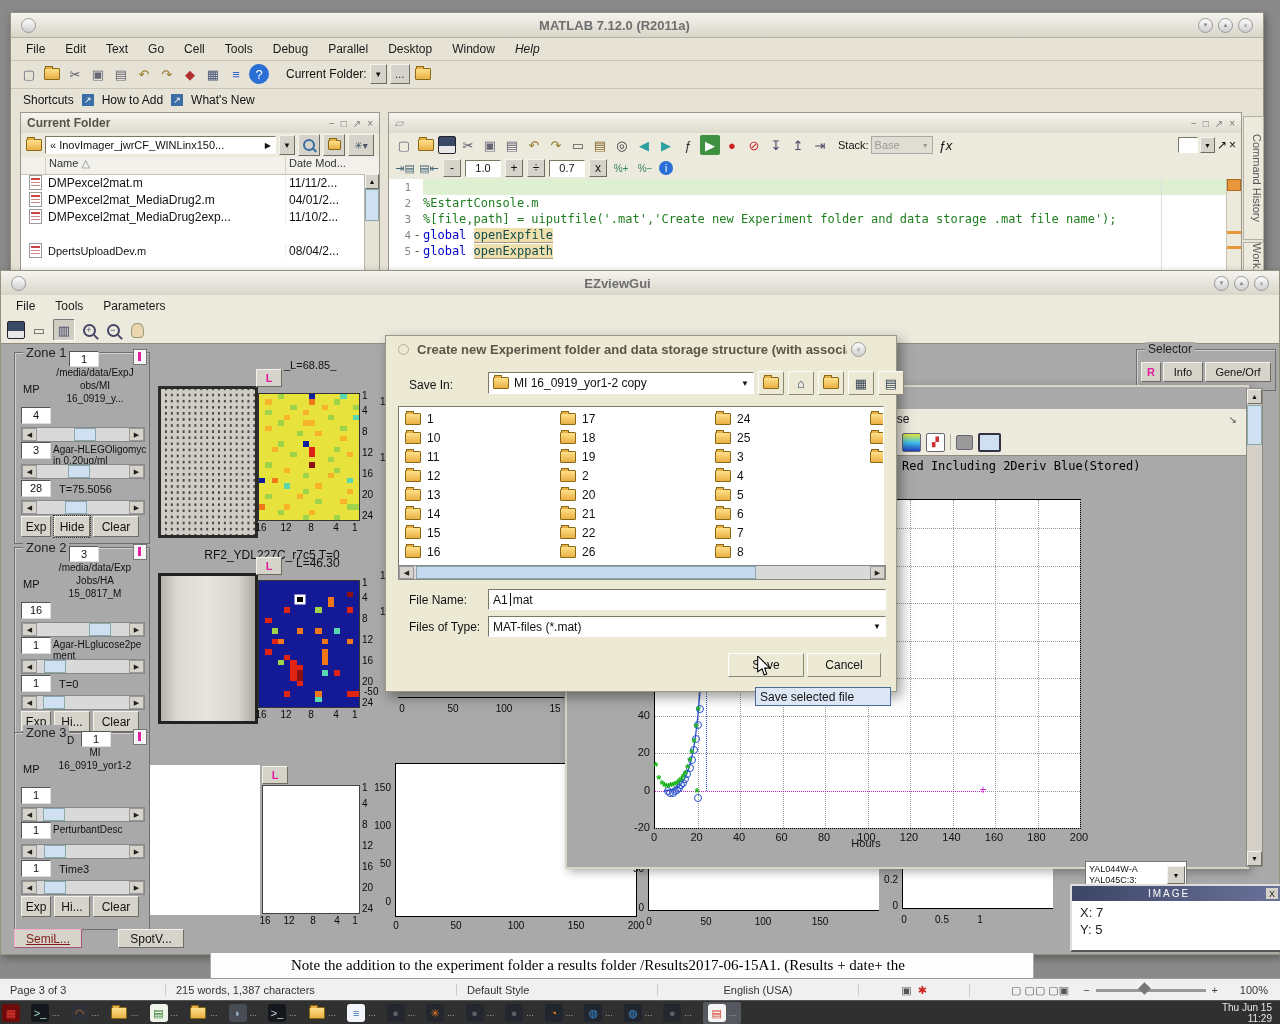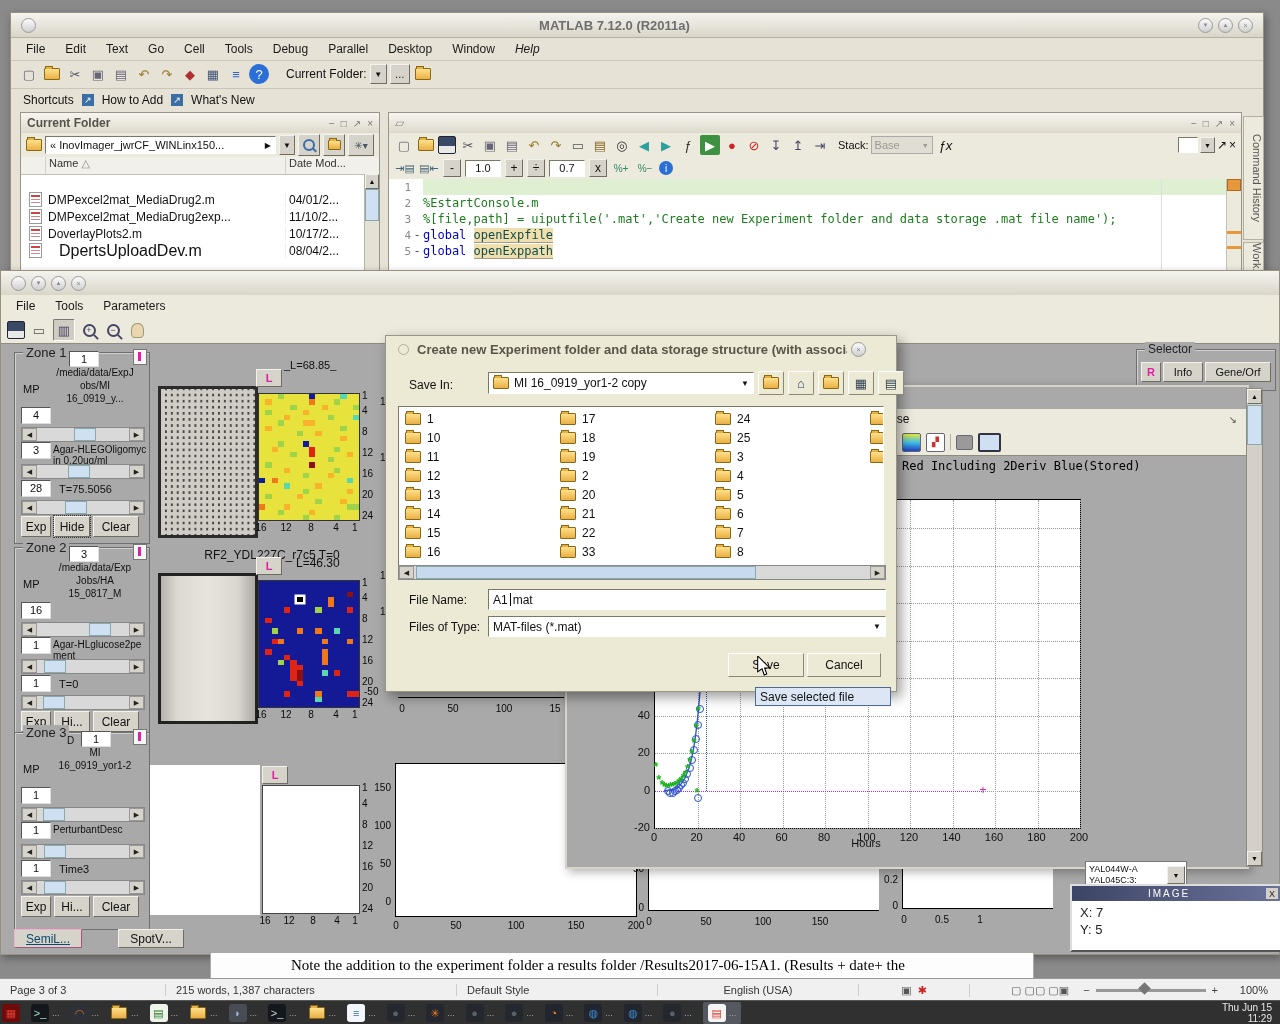--- a/index.html
+++ b/index.html
@@ -133,54 +133,54 @@
         </span>
       <span class="graybtn" style="width:24px;height:20px;font-size:10px;color:#456;">✳▾</span>
     </div>
     <div style="position:absolute;top:44px;left:0;right:0;height:17px;background:#f2f0ea;border-bottom:1px solid #c5c1b4;display:flex;font-size:11px;color:#333;">
       <span style="width:24px;border-right:1px solid #d5d2c6;"></span>
       <span style="flex:1;padding-left:3px;"><span>Name</span> <span style="color:#888;">△</span></span>
       <span style="width:76px;border-left:1px solid #d5d2c6;padding-left:3px;">Date Mod...</span>
       <span style="width:14px;"></span>
     </div>
     <div id="cf-files" style="position:absolute;top:61px;left:0;right:14px;bottom:0;overflow:hidden;">
+        <div style="position: absolute; left: 0px; right: 0px; top: 0px; height: 17px; display: flex; align-items: center;">
+          <div style="width: 11px; height: 13px; background: rgb(255, 255, 255); border: 1px solid rgb(153, 153, 153); margin: 0px 6px 0px 8px; position: relative; flex: 0 0 auto;">
+            <div style="position: absolute; left: 1px; top: 2px; right: 1px; height: 2px; background: rgb(204, 68, 68);"></div>
+            <div style="position: absolute; left: 1px; top: 6px; right: 1px; height: 1px; background: rgb(204, 136, 136);"></div>
+            <div style="position: absolute; left: 1px; top: 9px; right: 1px; height: 1px; background: rgb(204, 136, 136);"></div>
+          </div>
+          <div style="flex: 1 1 0%; font-size: 12px; white-space: nowrap; overflow: hidden;">DMPexcel2mat.m</div>
+          <div style="width: 76px; font-size: 12px; border-left: 1px solid rgb(238, 238, 238); padding-left: 3px; flex: 0 0 auto;">11/11/2...</div>
+        </div>
         <div style="position: absolute; left: 0px; right: 0px; top: 17px; height: 17px; display: flex; align-items: center;">
           <div style="width: 11px; height: 13px; background: rgb(255, 255, 255); border: 1px solid rgb(153, 153, 153); margin: 0px 6px 0px 8px; position: relative; flex: 0 0 auto;">
             <div style="position: absolute; left: 1px; top: 2px; right: 1px; height: 2px; background: rgb(204, 68, 68);"></div>
             <div style="position: absolute; left: 1px; top: 6px; right: 1px; height: 1px; background: rgb(204, 136, 136);"></div>
             <div style="position: absolute; left: 1px; top: 9px; right: 1px; height: 1px; background: rgb(204, 136, 136);"></div>
           </div>
           <div style="flex: 1 1 0%; font-size: 12px; white-space: nowrap; overflow: hidden;">DMPexcel2mat_MediaDrug2.m</div>
           <div style="width: 76px; font-size: 12px; border-left: 1px solid rgb(238, 238, 238); padding-left: 3px; flex: 0 0 auto;">04/01/2...</div>
         </div>
         <div style="position: absolute; left: 0px; right: 0px; top: 34px; height: 17px; display: flex; align-items: center;">
           <div style="width: 11px; height: 13px; background: rgb(255, 255, 255); border: 1px solid rgb(153, 153, 153); margin: 0px 6px 0px 8px; position: relative; flex: 0 0 auto;">
             <div style="position: absolute; left: 1px; top: 2px; right: 1px; height: 2px; background: rgb(204, 68, 68);"></div>
             <div style="position: absolute; left: 1px; top: 6px; right: 1px; height: 1px; background: rgb(204, 136, 136);"></div>
             <div style="position: absolute; left: 1px; top: 9px; right: 1px; height: 1px; background: rgb(204, 136, 136);"></div>
           </div>
           <div style="flex: 1 1 0%; font-size: 12px; white-space: nowrap; overflow: hidden;">DMPexcel2mat_MediaDrug2exp...</div>
           <div style="width: 76px; font-size: 12px; border-left: 1px solid rgb(238, 238, 238); padding-left: 3px; flex: 0 0 auto;">11/10/2...</div>
         </div>
-        <div style="position: absolute; left: 0px; right: 0px; top: 51px; height: 17px; display: flex; align-items: center;">
-          <div style="width: 11px; height: 13px; background: rgb(255, 255, 255); border: 1px solid rgb(153, 153, 153); margin: 0px 6px 0px 8px; position: relative; flex: 0 0 auto;">
-            <div style="position: absolute; left: 1px; top: 2px; right: 1px; height: 2px; background: rgb(204, 68, 68);"></div>
-            <div style="position: absolute; left: 1px; top: 6px; right: 1px; height: 1px; background: rgb(204, 136, 136);"></div>
-            <div style="position: absolute; left: 1px; top: 9px; right: 1px; height: 1px; background: rgb(204, 136, 136);"></div>
-          </div>
-          <div style="flex: 1 1 0%; font-size: 12px; white-space: nowrap; overflow: hidden;">DoverlayPlots2.m</div>
-          <div style="width: 76px; font-size: 12px; border-left: 1px solid rgb(238, 238, 238); padding-left: 3px; flex: 0 0 auto;">10/17/2...</div>
-        </div>
         <div style="position: absolute; left: 0px; right: 0px; top: 68px; height: 17px; display: flex; align-items: center;">
           <div style="width: 11px; height: 13px; background: rgb(255, 255, 255); border: 1px solid rgb(153, 153, 153); margin: 0px 6px 0px 8px; position: relative; flex: 0 0 auto;">
             <div style="position: absolute; left: 1px; top: 2px; right: 1px; height: 2px; background: rgb(204, 68, 68);"></div>
             <div style="position: absolute; left: 1px; top: 6px; right: 1px; height: 1px; background: rgb(204, 136, 136);"></div>
             <div style="position: absolute; left: 1px; top: 9px; right: 1px; height: 1px; background: rgb(204, 136, 136);"></div>
           </div>
-          <div style="flex: 1 1 0%; font-size: 16px; white-space: nowrap; overflow: hidden; margin-left: 11px;">DpertsUploadDev.m</div>
+          <div style="flex: 1 1 0%; font-size: 11px; white-space: nowrap; overflow: hidden;">DpertsUploadDev.m</div>
           <div style="width: 76px; font-size: 12px; border-left: 1px solid rgb(238, 238, 238); padding-left: 3px; flex: 0 0 auto;">08/04/2...</div>
         </div>
       </div>
     <div style="position:absolute;top:61px;right:0;width:14px;bottom:0;background:#e4e1d5;border-left:1px solid #b8b4a8;">
       <div class="graybtn" style="height:13px;font-size:7px;">▲</div>
       <div style="height:30px;background:#cfe0f2;border:1px solid #8aa;"></div>
     </div>
   </div>
 
   <div class="abs" style="left:388px;top:112px;width:852px;height:158px;background:#fff;border:1px solid #9a968a;z-index:1;">
@@ -277,20 +277,21 @@
       <div style="margin-top:12px;height:3px;background:#e8963c;"></div>
     </div>
   </div>
 
   <div class="abs" style="left:1243px;top:116px;width:19px;height:122px;background:#ece9dd;border:1px solid #b5b1a2;writing-mode:vertical-rl;font-size:11px;color:#555;text-align:center;z-index:1;">Command History</div>
   <div class="abs" style="left:1243px;top:242px;width:19px;height:28px;background:#ece9dd;border:1px solid #b5b1a2;writing-mode:vertical-rl;font-size:11px;color:#555;text-align:center;overflow:hidden;z-index:1;">Work...</div>
 
   <div id="ez" class="win" style="left:0;top:270px;width:1278px;height:683px;background:#a9a9a9;z-index:2;">
     <div class="tbar">
       <div class="circ" style="margin-left:10px;"></div>
+      <div class="ttl">EZviewGui</div>
       <div class="circ">▾</div>
       <div class="circ">▴</div>
       <div class="circ" style="margin-right:10px;">×</div>
     </div>
     <div id="ez-menus" class="mrow" style="position:absolute;top:24px;left:0;right:0;height:22px;background:#ece9dd;border-bottom:1px solid #c5c1b4;">
         <div class="mi" style="display: inline-block;">File</div>
         <div class="mi" style="display: inline-block;">Tools</div>
         <div class="mi" style="display: inline-block;">Parameters</div>
       </div>
     <div id="ez-tools" style="position:absolute;top:46px;left:0;right:0;height:26px;background:#ece9dd;border-bottom:1px solid #8f8b7e;display:flex;align-items:center;gap:4px;padding:0 6px;">
@@ -425,21 +426,21 @@
           <div class="ar" style="display: inline-flex; font-size: 7px;">◀</div>
           <div class="tr" style="display: block;">
             <div class="th" style="left: 7px; background: rgb(207, 224, 242);"></div>
           </div>
           <div class="ar" style="display: inline-flex; font-size: 7px;">▶</div>
         </div>
         <div class="graybtn" style="position: absolute; left: 6px; top: 163px; width: 28px; height: 19px; font-size: 12px;">Exp</div>
         <div class="graybtn" style="position: absolute; left: 39px; top: 163px; width: 34px; height: 19px; font-size: 12px;">Hi...</div>
         <div class="graybtn" style="position: absolute; left: 78px; top: 163px; width: 44px; height: 19px; font-size: 12px;">Clear</div>
       </div>
-      <div class="graybtn" style="position: absolute; left: 14px; top: 929px; width: 66px; height: 17px; font-size: 12px; color: #0c4a6e; border-color: rgb(255, 168, 208) rgb(168, 82, 124) rgb(168, 82, 124) rgb(255, 168, 208); text-decoration: underline; z-index: 2;">SemiL...</div>
+      <div class="graybtn" style="position: absolute; left: 14px; top: 929px; width: 66px; height: 17px; font-size: 12px; color: #7f1d1d; border-color: rgb(255, 168, 208) rgb(168, 82, 124) rgb(168, 82, 124) rgb(255, 168, 208); text-decoration: underline; z-index: 2;">SemiL...</div>
       <div class="graybtn" style="position: absolute; left: 118px; top: 929px; width: 64px; height: 17px; font-size: 12px; z-index: 2;">SpotV...</div>
       <div style="position: absolute; left: 158px; top: 386px; width: 94px; height: 146px; border: 3px solid rgb(43, 43, 43); background: radial-gradient(circle, rgb(74, 74, 72) 1.1px, rgba(0, 0, 0, 0) 1.4px) 2px 3px / 5.9px 6.1px rgb(207, 205, 198); z-index: 2;"></div>
       <div style="position: absolute; left: 158px; top: 573px; width: 94px; height: 145px; border: 3px solid rgb(34, 34, 34); background: linear-gradient(90deg, rgb(181, 179, 172), rgb(220, 218, 210) 18%, rgb(230, 228, 220) 50%, rgb(216, 214, 206) 82%, rgb(170, 168, 160)); z-index: 2;"></div>
       <div style="position: absolute; left: 150px; top: 765px; width: 110px; height: 150px; background: rgb(255, 255, 255); z-index: 2;"></div>
       <div class="graybtn" style="position: absolute; left: 256px; top: 369px; width: 24px; height: 16px; color: rgb(224, 32, 160); font-weight: bold; font-size: 11px; z-index: 2;">L</div>
       <div style="position: absolute; left: 284px; top: 359px; font-size: 11px; z-index: 2;">_L=68.85_</div>
       <div style="position: absolute; left: 172px; top: 548px; width: 200px; text-align: center; font-size: 12px; z-index: 2;">RF2_YDL227C_r7c5 T=0</div>
       <div class="graybtn" style="position: absolute; left: 256px; top: 557px; width: 24px; height: 16px; color: rgb(224, 32, 160); font-weight: bold; font-size: 11px; z-index: 2;">L</div>
       <div style="position: absolute; left: 296px; top: 556px; font-size: 12px; z-index: 2;">L=46.30</div>
       <div class="graybtn" style="position: absolute; left: 262px; top: 766px; width: 24px; height: 16px; color: rgb(224, 32, 160); font-weight: bold; font-size: 11px; z-index: 2;">L</div>
@@ -1493,21 +1494,21 @@
         <div style="position: absolute; left: 161px; top: 99px; height: 16px; display: flex; align-items: center; gap: 6px;">
           <span class="fl"></span>
           <div style="font-size: 12px;">21</div>
         </div>
         <div style="position: absolute; left: 161px; top: 118px; height: 16px; display: flex; align-items: center; gap: 6px;">
           <span class="fl"></span>
           <div style="font-size: 12px;">22</div>
         </div>
         <div style="position: absolute; left: 161px; top: 137px; height: 16px; display: flex; align-items: center; gap: 6px;">
           <span class="fl"></span>
-          <div style="font-size: 12px;">33</div>
+          <div style="font-size: 12px;">26</div>
         </div>
         <div style="position: absolute; left: 316px; top: 4px; height: 16px; display: flex; align-items: center; gap: 6px;">
           <span class="fl"></span>
           <div style="font-size: 12px;">24</div>
         </div>
         <div style="position: absolute; left: 316px; top: 23px; height: 16px; display: flex; align-items: center; gap: 6px;">
           <span class="fl"></span>
           <div style="font-size: 12px;">25</div>
         </div>
         <div style="position: absolute; left: 316px; top: 42px; height: 16px; display: flex; align-items: center; gap: 6px;">

